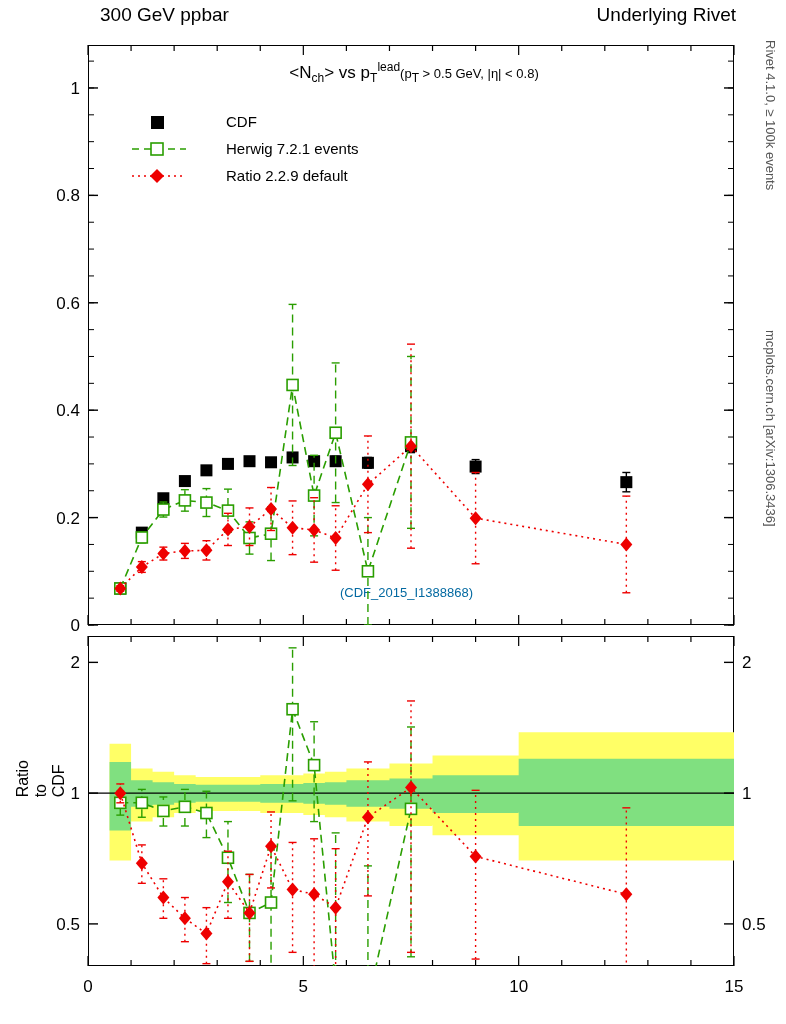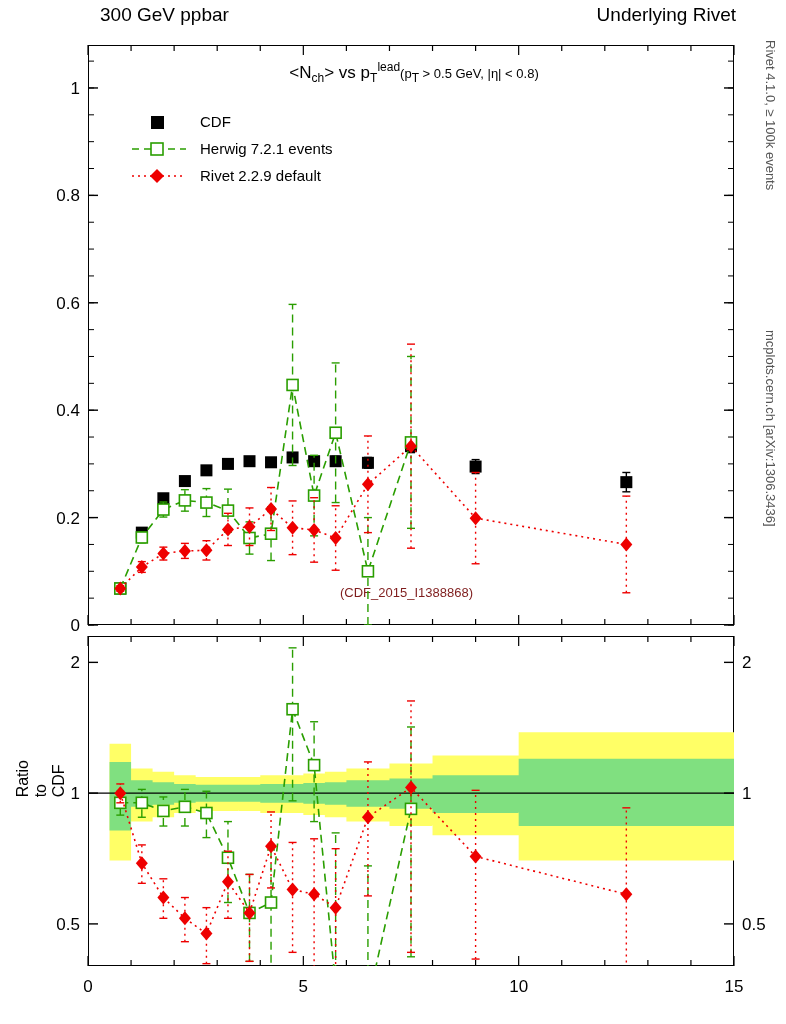--- a/index.html
+++ b/index.html
@@ -20,23 +20,23 @@
   #ratioframe{position:absolute;left:88px;top:636px;width:646px;height:330px;border:1.5px solid #000;box-sizing:border-box;}
 
   #maintitle{position:absolute;left:91px;top:60px;width:646px;text-align:center;font-size:17px;}
   #maintitle .sub{font-size:12px;}
   #maintitle .small{font-size:13px;}
 
   
   #legend{position:absolute;left:130px;top:108px;font-size:15px;}
   .legrow{height:27px;display:flex;align-items:center;}
   .legsym{width:62px;height:20px;position:relative;margin-right:8px;}
-  .leglabel{white-space:nowrap;}
-
-  #watermark{position:absolute;left:340px;top:585px;font-size:13px;color:#7f1d1d;}
+  .leglabel{white-space:nowrap;margin-left:26px;}
+
+  #watermark{position:absolute;left:340px;top:585px;font-size:13px;color:#0369a1;}
 
   #ratio-ylabel{position:absolute;left:14px;top:760px;writing-mode:vertical-rl;transform:rotate(180deg);font-size:16px;}
 
   svg{position:absolute;left:0;top:0;overflow:visible;}
 </style>
 </head>
 <body>
 
 <div id="root">
 
@@ -68,21 +68,21 @@
       </span>
       <span class="leglabel">Herwig 7.2.1 events</span>
     </div>
     <div class="legrow">
       <span class="legsym">
         <svg width="62" height="20">
           <line x1="2" y1="10" x2="56" y2="10" stroke="#ee0000" stroke-width="1.6" stroke-dasharray="2,4"></line>
           <polygon points="27,3 34,10 27,17 20,10" fill="#ee0000"></polygon>
         </svg>
       </span>
-      <span class="leglabel">Rivet 2.2.9 default</span>
+      <span class="leglabel">Ratio 2.2.9 default</span>
     </div>
   </div>
 
   <div id="watermark">(CDF_2015_I1388868)</div>
 
   <div id="mainframe"></div>
   <div id="ratioframe"></div>
   <div id="ratio-ylabel">Ratio to CDF</div>
 
   <svg id="overlay" width="786" height="1024">

